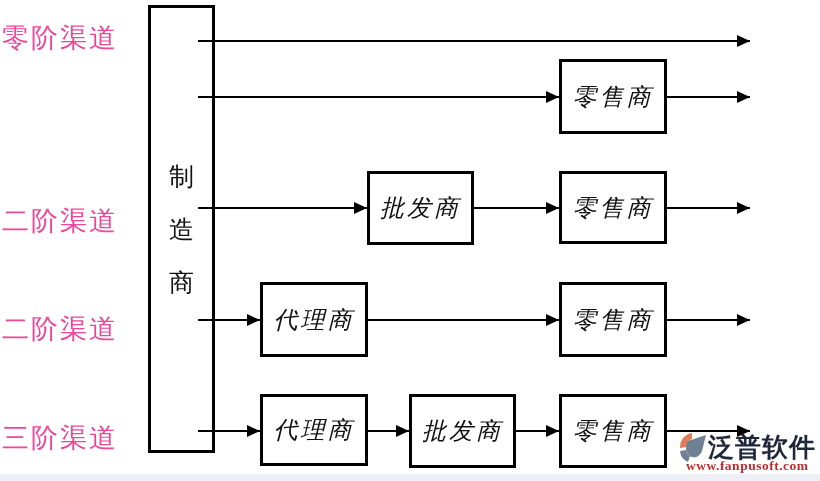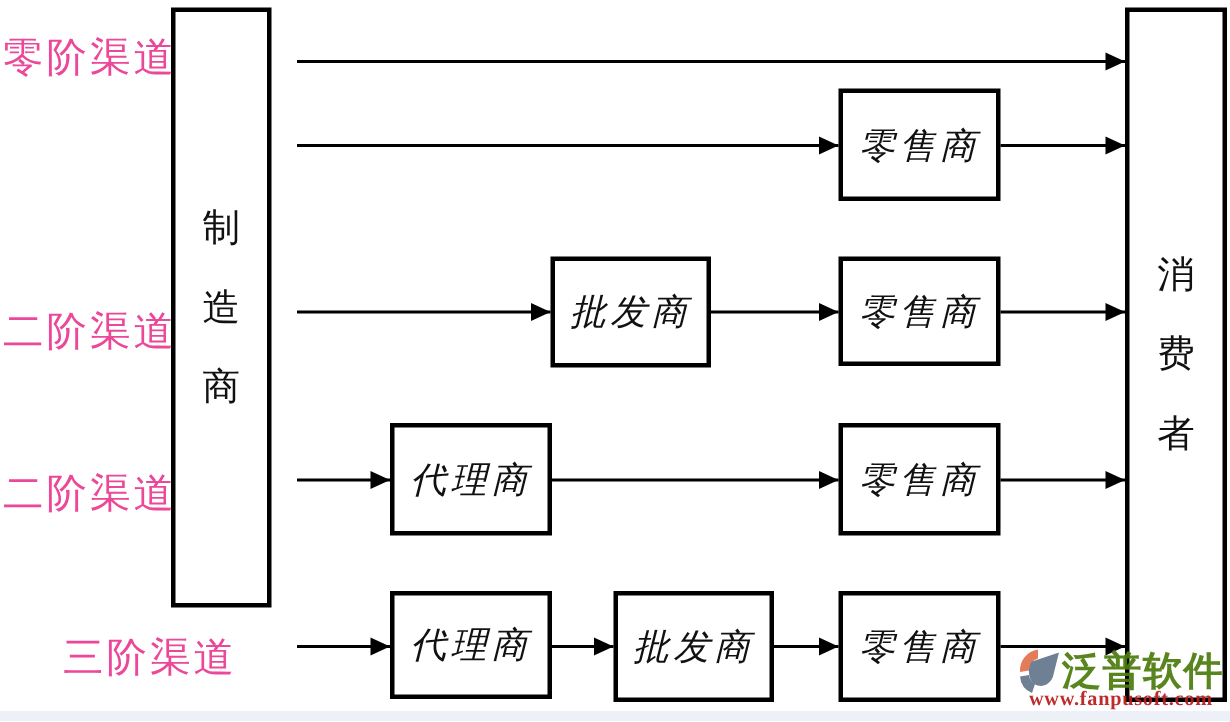--- a/index.html
+++ b/index.html
@@ -118,29 +118,26 @@
   }
 </style>
 </head>
 <body>
 
 <div class="stage">
 
   <div class="chan-label" style="top:20px;">零阶渠道</div>
   <div class="chan-label" style="top:203px;">二阶渠道</div>
   <div class="chan-label" style="top:311px;">二阶渠道</div>
-  <div class="chan-label" style="top:420px;margin-left:40px;">三阶渠道</div>
+  <div class="chan-label" style="top:420px;">三阶渠道</div>
 
-  <div class="tallbox" style="left:114px; top:5px; width:67px; height:400px;">
+  <div class="tallbox" style="left:148px; top:5px; width:67px; height:448px;">
     <div class="vtext">制造商</div>
   </div>
 
-  <div class="tallbox" style="left:750px; top:5px; width:68px; height:463px;">
-    <div class="vtext">消费者</div>
-  </div>
 
   <div class="node" style="left:559px; top:59px;  width:108px; height:75px;">零售商</div>
 
   <div class="node" style="left:367px; top:171px; width:107px; height:74px;">批发商</div>
   <div class="node" style="left:559px; top:171px; width:108px; height:73px;">零售商</div>
 
   <div class="node" style="left:260px; top:282px; width:108px; height:75px;">代理商</div>
   <div class="node" style="left:559px; top:282px; width:108px; height:75px;">零售商</div>
 
   <div class="node" style="left:260px; top:394px; width:108px; height:72px;">代理商</div>
@@ -166,17 +163,17 @@
   <div class="arrow" style="left:667px; top:430px; width:83px;"></div>
 
   <div class="footer-strip"></div>
 
   <div class="watermark">
     <svg class="wm-logo" width="30" height="33" viewBox="0 0 30 33">
       <path d="M14 2 A 14 14 0 0 0 2 17 L8 16 A 9 9 0 0 1 14 8 Z" fill="#e2734d"></path>
       <path d="M10 10 L28 4 L24 20 C 21 28 12 28 9 22 C 7 17 8 12 10 10 Z" fill="#66778c"></path>
       <path d="M2 20 A 13 13 0 0 0 10 31 L12 25 A 8 8 0 0 1 8 19 Z" fill="#66778c"></path>
     </svg>
-    <div class="wm-brand" style="color: #4d7c0f;">泛普软件</div>
+    <div class="wm-brand" style="color: #0f172a;">泛普软件</div>
     <div class="wm-url" style="color: #b91c1c;">www.fanpusoft.com</div>
   </div>
 
 </div>
 
 </body></html>

